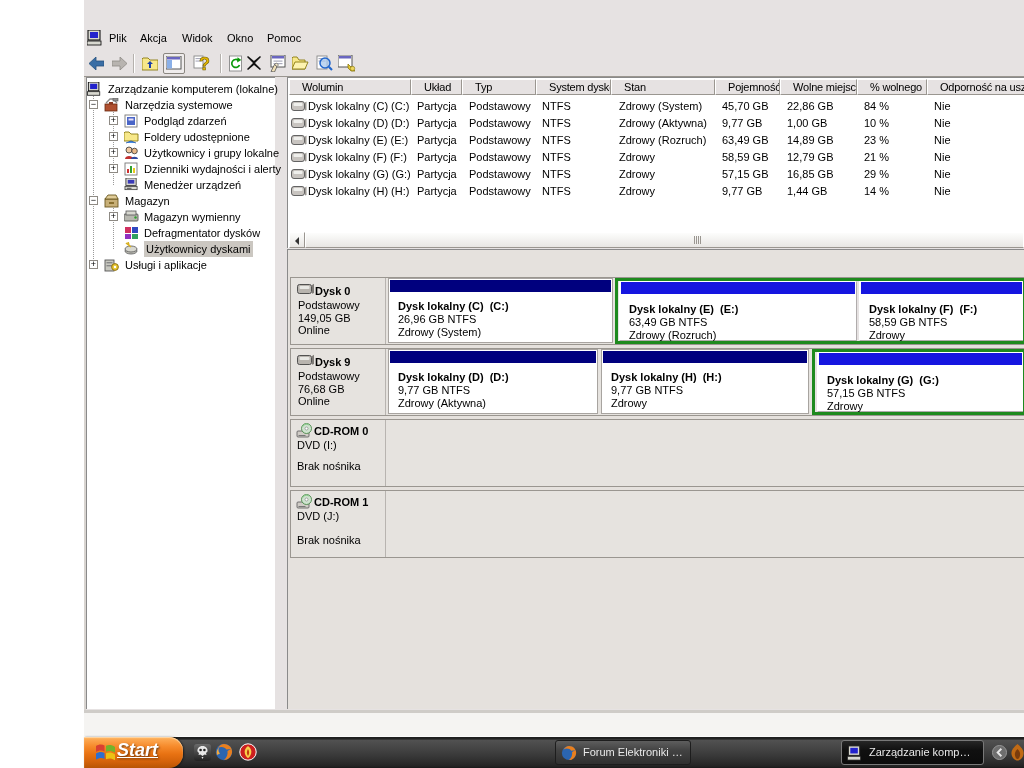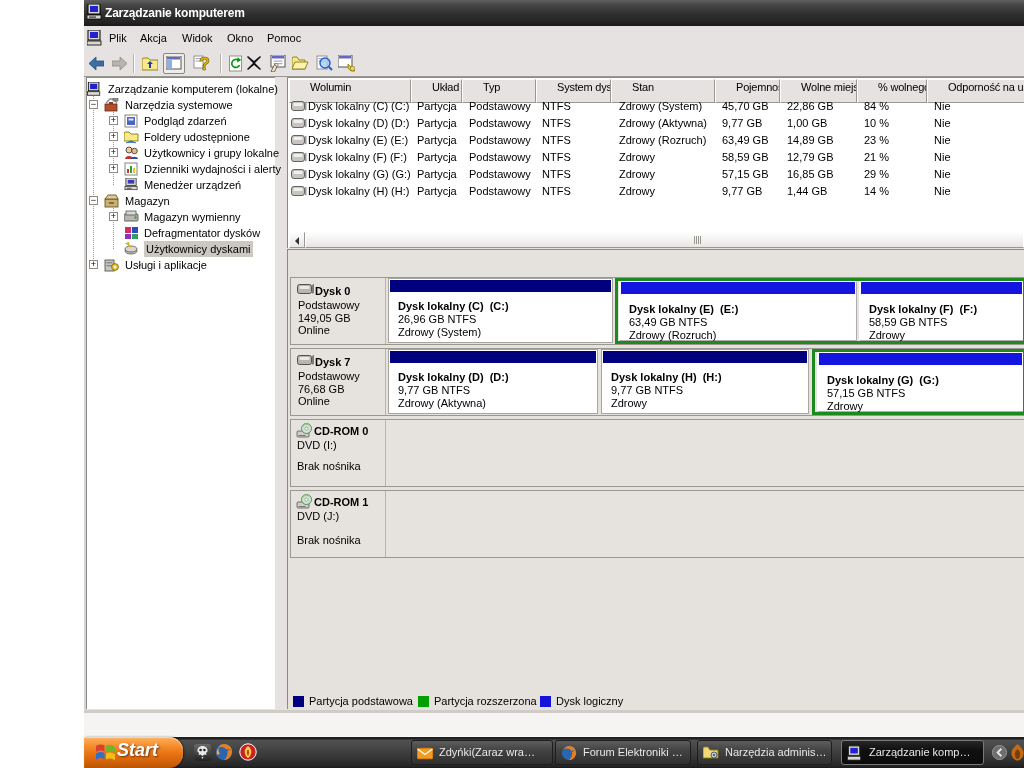--- a/index.html
+++ b/index.html
@@ -19,24 +19,24 @@
 
 #treepane{position:absolute;left:2px;top:77px;width:189px;height:632px;background:#fff;
   border-top:1px solid #8a8a8a;border-left:1px solid #8a8a8a;box-sizing:border-box;}
 .trow{position:absolute;left:0;height:16px;line-height:16px;white-space:nowrap;}
 .tsel{background:#cbc7c1;}
 .pm{position:absolute;width:9px;height:9px;background:#fff;border:1px solid #8e8a84;
   box-sizing:border-box;font-size:9px;line-height:7px;text-align:center;color:#000;}
 
 #listpane{position:absolute;left:203px;top:77px;width:737px;height:171px;background:#fff;
   border-top:1px solid #8a8a8a;border-left:1px solid #8a8a8a;box-sizing:border-box;}
-.hcell{position:absolute;top:1px;height:24px;background:#e6e2e2;
+.hcell{position:absolute;top:1px;height:16px;background:#e6e2e2;
   border-right:1px solid #9a9690;border-bottom:1px solid #9a9690;
   border-top:1px solid #fff;border-left:1px solid #fff;
-  box-sizing:border-box;line-height:15px;padding-left:20px;letter-spacing:-0.2px;white-space:nowrap;overflow:hidden;}
+  box-sizing:border-box;line-height:15px;padding-left:12px;letter-spacing:-0.2px;white-space:nowrap;overflow:hidden;}
 .lrow{position:absolute;height:17px;line-height:17px;white-space:nowrap;}
 .lcell{position:absolute;top:0;}
 #hscroll{position:absolute;left:1px;top:154px;width:735px;height:16px;background:#e6e2e2;}
 
 #diskpane{position:absolute;left:203px;top:249px;width:737px;height:460px;background:#e5e1dd;
   border-top:1px solid #8a8a8a;border-left:1px solid #8a8a8a;box-sizing:border-box;}
 .drow{position:absolute;left:2px;width:735px;height:68px;background:#e6e3df;
   border:1px solid #9a9690;box-sizing:border-box;margin-top:15px;}
 .dlabel{position:absolute;left:0;top:0;width:95px;height:66px;background:#e6e3df;
   border-right:1px solid #b8b4b0;box-sizing:border-box;}
@@ -53,41 +53,32 @@
 .lsq{position:absolute;top:2px;width:11px;height:11px;}
 
 #understrip{position:absolute;left:84px;top:713px;width:940px;height:24px;background:#f5f4f2;
   border-bottom:1px solid #fbfbfb;box-sizing:border-box;}
 #taskbar{position:absolute;left:84px;top:737px;width:940px;height:31px;
   background:linear-gradient(180deg,#1e1e1e 0%,#232323 6%,#515151 11%,#474747 32%,#3a3a3a 58%,#2c2c2c 82%,#242424 94%,#191919 100%);}
 #startbtn{position:absolute;left:0;top:0;width:99px;height:31px;border-radius:0 14px 14px 0;
   background:linear-gradient(180deg,#ffb25e 0%,#f68b2c 30%,#e87212 55%,#d3620a 80%,#b85504 100%);
   box-shadow:inset 0 1px 1px #ffd9a8, 1px 0 2px rgba(0,0,0,.5);}
 #starttext{position:absolute;left:33px;top:3px;font-size:18px;font-weight:bold;font-style:italic;color:#fff;
-  text-shadow:1px 1px 2px rgba(0,0,0,.55);}
+  text-shadow:1px 1px 2px rgba(0,0,0,.55);text-decoration:underline;}
 .tbtn{position:absolute;top:3px;height:25px;border-radius:3px;color:#f2f2f2;
   background:linear-gradient(180deg,#5e5e5e 0%,#434343 40%,#303030 100%);
   border:1px solid #1d1d1d;box-sizing:border-box;color:#e8e8e8;font-size:11px;}
 .tbtn .ticon{position:absolute;left:5px;top:4px;width:16px;height:16px;}
 .tbtn .ttext{position:absolute;left:27px;top:5px;white-space:nowrap;overflow:hidden;}
 </style>
 </head>
 <body>
 <div id="screen">
  <div id="win">
   <div class="abs" style="left:0;top:26px;width:2px;height:687px;background:#d8d4d0"></div>
-  <div id="titlebar">
-    <svg class="abs" style="left:3px;top:4px" width="16" height="17" viewBox="0 0 16 17">
-      <rect x="1" y="0" width="12" height="10" fill="#d8d8d0" stroke="#000" stroke-width="1"></rect>
-      <rect x="3" y="2" width="8" height="6" fill="#2222cc"></rect>
-      <rect x="0" y="11" width="14" height="4" fill="#d8d8d0" stroke="#000" stroke-width="0.8"></rect>
-      <rect x="2" y="12.5" width="7" height="1.2" fill="#333"></rect>
-    </svg>
-    <div id="titletext">Zarządzanie komputerem</div>
-  </div>
   <div id="menubar">
     <svg class="abs" style="left:3px;top:4px" width="16" height="17" viewBox="0 0 16 17">
       <rect x="1" y="0" width="12" height="10" fill="#d8d8d0" stroke="#000" stroke-width="1"></rect>
       <rect x="3" y="2" width="8" height="6" fill="#2222cc"></rect>
       <rect x="0" y="11" width="14" height="4" fill="#d8d8d0" stroke="#000" stroke-width="0.8"></rect>
     </svg>
     <div class="menuitem" style="left:25px">Plik</div>
     <div class="menuitem" style="left:56px">Akcja</div>
     <div class="menuitem" style="left:98px">Widok</div>
     <div class="menuitem" style="left:143px">Okno</div>
@@ -436,21 +427,21 @@
       </div>
     </div>
 
     <div class="drow" style="top:83px">
       <div class="dlabel">
         <svg class="abs" style="left:6px;top:5px" width="18" height="13" viewBox="0 0 18 13">
               <rect x="0.5" y="1.5" width="14" height="9" rx="2" fill="#b8b4ae" stroke="#444" stroke-width="0.9"></rect>
               <rect x="2.5" y="3" width="10" height="3" rx="1" fill="#e8e8e4"></rect>
               <path d="M15 2 L17 0.8 L17 10 L15 10.8" fill="#807c78"></path>
             </svg>
-        <div class="abs" style="left:24px;top:7px;font-weight:bold">Dysk 7</div>
+        <div class="abs" style="left:24px;top:7px;font-weight:bold">Dysk 9</div>
         <div class="abs" style="left:7px;top:21px;line-height:12.5px">Podstawowy<br>76,68 GB<br>Online</div>
       </div>
       <div class="pcell" style="left:97px;width:210px">
             <div class="pbar navy"></div>
         <div class="ptxt"><span class="pname">Dysk lokalny (D)&nbsp;&nbsp;(D:)</span><br>9,77 GB NTFS<br>Zdrowy (Aktywna)</div>
       </div>
       <div class="pcell" style="left:310px;width:208px">
             <div class="pbar navy"></div>
         <div class="ptxt"><span class="pname">Dysk lokalny (H)&nbsp;&nbsp;(H:)</span><br>9,77 GB NTFS<br>Zdrowy</div>
       </div>
@@ -483,28 +474,20 @@
               <rect x="1" y="8" width="12" height="6" rx="1" fill="#d0ccc6" stroke="#555" stroke-width="0.8"></rect>
               <rect x="2.5" y="12" width="7" height="1" fill="#777"></rect>
               <circle cx="10.5" cy="5.5" r="5" fill="#cfe3cf" stroke="#4a8a4a" stroke-width="0.9"></circle>
               <circle cx="10.5" cy="5.5" r="1.5" fill="#fff" stroke="#888" stroke-width="0.7"></circle>
               <path d="M6.5 3.5 A5 5 0 0 1 13 2" stroke="#8ec88e" stroke-width="1.2" fill="none"></path>
             </svg>
         <div class="abs" style="left:23px;top:5px;font-weight:bold">CD-ROM 1</div>
         <div class="abs" style="left:6px;top:19px">DVD (J:)</div>
         <div class="abs" style="left:6px;top:43px">Brak nośnika</div>
       </div>
-    </div>
-    <div id="legend">
-      <div class="lsq" style="left:5px;background:#00007e"></div>
-      <span class="abs" style="left:21px;top:1px">Partycja podstawowa</span>
-      <div class="lsq" style="left:130px;background:#00a000"></div>
-      <span class="abs" style="left:146px;top:1px">Partycja rozszerzona</span>
-      <div class="lsq" style="left:252px;background:#1414dc"></div>
-      <span class="abs" style="left:268px;top:1px">Dysk logiczny</span>
     </div>
   </div>
  </div>
  <div class="abs" style="left:84px;top:710px;width:940px;height:3px;background:#cfccc8"></div>
  <div id="understrip"></div>
  <div id="taskbar">
   <div id="startbtn">
     <svg class="abs" style="left:11px;top:5px" width="22" height="21" viewBox="0 0 22 21">
       <path d="M1 4 C4 2 7 2 9.5 3.5 L9.5 9.5 C7 8 4 8 1 10 Z" fill="#d94131"></path>
       <path d="M11 3.8 C14 2.5 17 2.8 20 5 L20 10.8 C17 8.8 14 8.6 11 9.8 Z" fill="#73b32b"></path>
@@ -526,41 +509,26 @@
     <circle cx="9" cy="9" r="8.2" fill="#2b65b0"></circle>
     <path d="M9 1 C14 1 17.5 5 17 9.5 C16.5 13.5 13 17 9 17 C12 14.5 13 11 12.5 8 L16 6 L11.5 6.5 C10 4 6 3 3 5 C4.5 2.5 6.5 1 9 1 Z" fill="#e87f1e"></path>
     <path d="M2 12 C1 9 2 6 4 4.5 C3 7 3.5 9 5 10.5 Z" fill="#f4a93c"></path>
   </svg>
   <svg class="abs" style="left:155px;top:6px" width="18" height="18" viewBox="0 0 18 18">
     <circle cx="9" cy="9" r="8.2" fill="#cc1f1f" stroke="#fff" stroke-width="1"></circle>
     <path d="M9 3 C12 5 13 8 12 11 C11 13.5 9.5 15 9 15 C8.5 15 7 13.5 6 11 C5 8 6 5 9 3 Z" fill="#f8d04a"></path>
     <path d="M9 6 C10.5 8 10.5 11 9 13 C7.5 11 7.5 8 9 6 Z" fill="#c23a10"></path>
   </svg>
 
-  <div class="tbtn" style="left:327px;width:142px">
-    <svg class="ticon" viewBox="0 0 16 16">
-          <rect x="0" y="3" width="16" height="11" rx="1.5" fill="#f49c20" stroke="#a85e08" stroke-width="0.8"></rect>
-          <path d="M0.5 4 L8 9.5 L15.5 4" fill="none" stroke="#fff" stroke-width="1.2"></path>
-        </svg>
-    <div class="ttext">Zdyńki(Zaraz wra…</div>
-  </div>
   <div class="tbtn" style="left:471px;width:136px">
     <svg class="ticon" viewBox="0 0 18 18">
           <circle cx="9" cy="9" r="8" fill="#2b65b0"></circle>
           <path d="M9 1 C14 1 17.5 5 17 9.5 C16.5 13.5 13 17 9 17 C12 14.5 13 11 12.5 8 L16 6 L11.5 6.5 C10 4 6 3 3 5 C4.5 2.5 6.5 1 9 1 Z" fill="#e87f1e"></path>
         </svg>
     <div class="ttext">Forum Elektroniki …</div>
-  </div>
-  <div class="tbtn" style="left:613px;width:135px">
-    <svg class="ticon" viewBox="0 0 16 16">
-          <path d="M0 3 L0 13 L15 13 L15 5 L7 5 L5 2 L1 2 Z" fill="#f0d878" stroke="#8a7a10" stroke-width="0.9"></path>
-          <circle cx="11" cy="10" r="3" fill="#b8c8d8" stroke="#445" stroke-width="0.8"></circle>
-          <circle cx="11" cy="10" r="1" fill="#445"></circle>
-        </svg>
-    <div class="ttext">Narzędzia adminis…</div>
   </div>
   <div class="tbtn" style="left:757px;width:143px;background:linear-gradient(180deg,#262626 0%,#101010 40%,#0c0c0c 100%);border-color:#787878">
     <svg class="ticon" viewBox="0 0 16 17">
           <rect x="1" y="1" width="12" height="10" fill="#d8d8d0" stroke="#222" stroke-width="1"></rect>
           <rect x="3" y="3" width="8" height="6" fill="#2222cc"></rect>
           <rect x="0" y="12" width="14" height="4" fill="#d8d8d0" stroke="#222" stroke-width="0.8"></rect>
         </svg>
     <div class="ttext">Zarządzanie komp…</div>
   </div>
 

